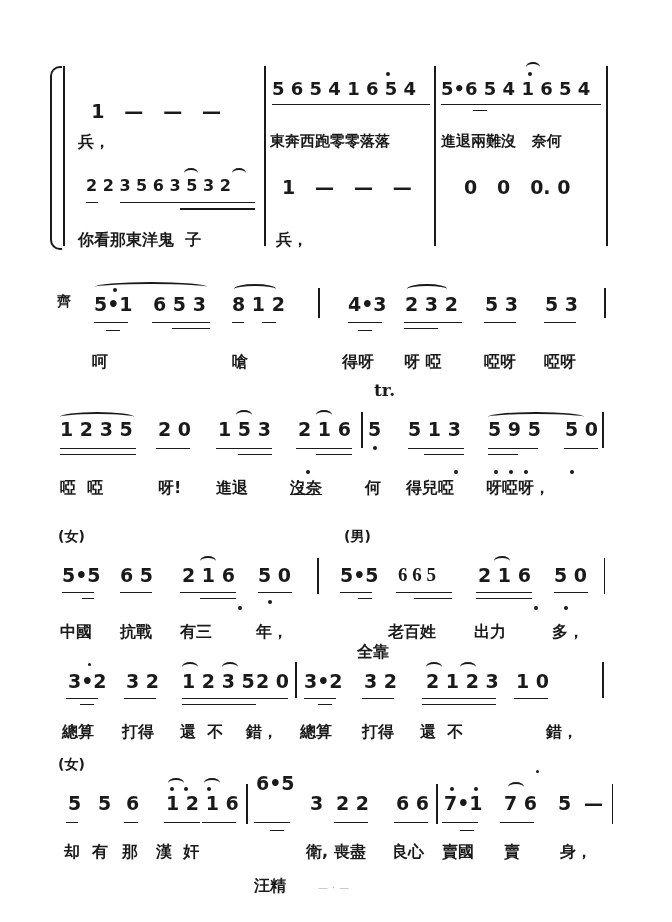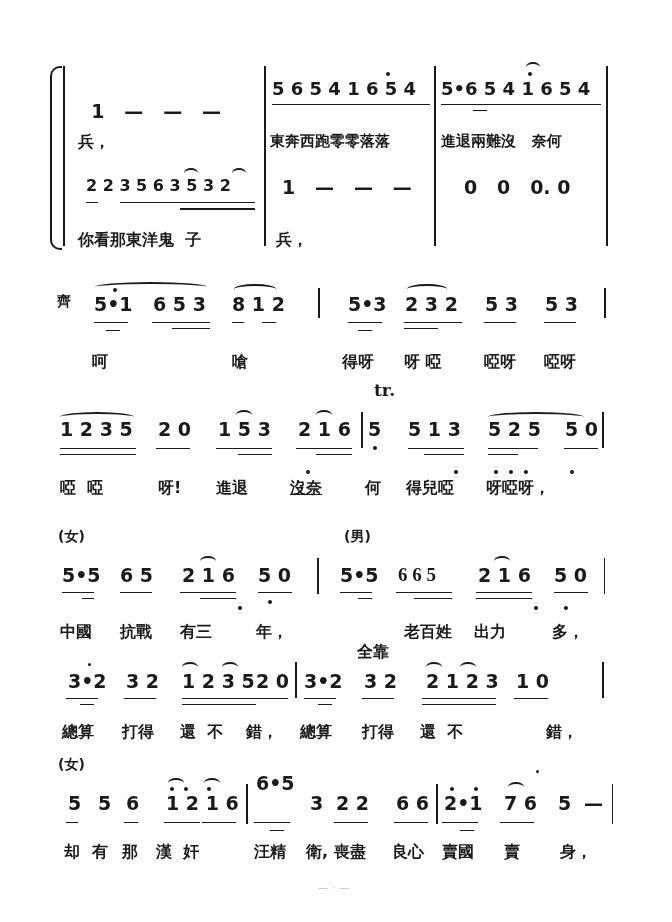--- a/index.html
+++ b/index.html
@@ -63,21 +63,21 @@
 <div class="dot" style="left:113px;top:288px;"></div>
 <div class="slur" style="left:95px;top:282px;width:112px;"></div>
 <div class="slur" style="left:234px;top:284px;width:42px;"></div>
 <div class="ul" style="left:94px;top:322px;width:34px;height:1px;"></div>
 <div class="ul" style="left:106px;top:330px;width:14px;height:1px;"></div>
 <div class="ul" style="left:152px;top:322px;width:58px;height:1px;"></div>
 <div class="ul" style="left:172px;top:328px;width:38px;height:1px;"></div>
 <div class="ul" style="left:232px;top:322px;width:12px;height:1px;"></div>
 <div class="ul" style="left:262px;top:322px;width:14px;height:1px;"></div>
 <div class="bar" style="left:318px;top:288px;height:30px;"></div>
-<div class="abs num" style="left:348px;top:293px;">5•3</div>
+<div class="abs num" style="left:348px;top:293px;">4•3</div>
 <div class="abs num" style="left:405px;top:293px;">2 3 2</div>
 <div class="abs num" style="left:485px;top:293px;">5 3</div>
 <div class="abs num" style="left:545px;top:293px;">5 3</div>
 <div class="slur" style="left:407px;top:284px;width:40px;"></div>
 <div class="ul" style="left:348px;top:322px;width:34px;height:1px;"></div>
 <div class="ul" style="left:358px;top:330px;width:14px;height:1px;"></div>
 <div class="ul" style="left:404px;top:322px;width:58px;height:1px;"></div>
 <div class="ul" style="left:404px;top:328px;width:34px;height:1px;"></div>
 <div class="ul" style="left:484px;top:322px;width:32px;height:1px;"></div>
 <div class="ul" style="left:544px;top:322px;width:32px;height:1px;"></div>
@@ -101,21 +101,21 @@
 <div class="ul" style="left:60px;top:454px;width:76px;height:1px;"></div>
 <div class="ul" style="left:156px;top:448px;width:34px;height:1px;"></div>
 <div class="ul" style="left:216px;top:448px;width:56px;height:1px;"></div>
 <div class="ul" style="left:238px;top:454px;width:34px;height:1px;"></div>
 <div class="ul" style="left:296px;top:448px;width:56px;height:1px;"></div>
 <div class="ul" style="left:316px;top:454px;width:36px;height:1px;"></div>
 <div class="bar" style="left:361px;top:412px;height:36px;"></div>
 <div class="abs num" style="left:368px;top:418px;">5</div>
 <div class="dot" style="left:373px;top:446px;"></div>
 <div class="abs num" style="left:408px;top:418px;">5 1 3</div>
-<div class="abs num" style="left:488px;top:418px;">5 2 5</div>
+<div class="abs num" style="left:488px;top:418px;">5 9 5</div>
 <div class="abs num" style="left:565px;top:418px;">5 0</div>
 <div class="slur" style="left:488px;top:412px;width:96px;"></div>
 <div class="ul" style="left:408px;top:448px;width:56px;height:1px;"></div>
 <div class="ul" style="left:424px;top:454px;width:40px;height:1px;"></div>
 <div class="ul" style="left:488px;top:448px;width:50px;height:1px;"></div>
 <div class="ul" style="left:488px;top:454px;width:30px;height:1px;"></div>
 <div class="ul" style="left:564px;top:448px;width:34px;height:1px;"></div>
 <div class="bar" style="left:602px;top:412px;height:36px;"></div>
 <div class="dot" style="left:306px;top:470px;"></div>
 <div class="dot" style="left:454px;top:470px;"></div>
@@ -160,21 +160,21 @@
 <div class="ul" style="left:476px;top:598px;width:56px;height:1px;"></div>
 <div class="ul" style="left:554px;top:592px;width:34px;height:1px;"></div>
 <div class="dot" style="left:534px;top:606px;"></div>
 <div class="dot" style="left:564px;top:606px;"></div>
 <div class="bar" style="left:604px;top:558px;height:36px;width:1px;"></div>
 <div class="abs lyr" style="left:60px;top:622px;">中國</div>
 <div class="abs lyr" style="left:120px;top:622px;">抗戰</div>
 <div class="abs lyr" style="left:180px;top:622px;">有三</div>
 <div class="abs lyr" style="left:256px;top:622px;">年，</div>
 <div class="abs lyr" style="left:330px;top:642px;margin-left:27px;">全靠</div>
-<div class="abs lyr" style="left:404px;top:622px;text-align:right;">老百姓</div>
+<div class="abs lyr" style="left:388px;top:622px;text-align:right;">老百姓</div>
 <div class="abs lyr" style="left:474px;top:622px;">出力</div>
 <div class="abs lyr" style="left:552px;top:622px;">多，</div>
 
 <div class="abs num" style="left:68px;top:670px;">3•2</div>
 <div class="dot" style="left:88px;top:663px;width:3px;height:3px;"></div>
 <div class="abs num" style="left:126px;top:670px;">3 2</div>
 <div class="abs num" style="left:182px;top:670px;">1 2 3 5</div>
 <div class="abs num" style="left:256px;top:670px;">2 0</div>
 <div class="slur" style="left:182px;top:662px;width:16px;"></div>
 <div class="slur" style="left:222px;top:662px;width:16px;"></div>
@@ -225,36 +225,36 @@
 <div class="bar" style="left:246px;top:784px;height:40px;"></div>
 <div class="abs num" style="left:256px;top:772px;">6•5</div>
 <div class="abs num" style="left:310px;top:792px;">3</div>
 <div class="abs num" style="left:336px;top:792px;">2 2</div>
 <div class="abs num" style="left:396px;top:792px;">6 6</div>
 <div class="ul" style="left:254px;top:822px;width:36px;height:1px;"></div>
 <div class="ul" style="left:270px;top:830px;width:14px;height:1px;"></div>
 <div class="ul" style="left:334px;top:822px;width:34px;height:1px;"></div>
 <div class="ul" style="left:394px;top:822px;width:34px;height:1px;"></div>
 <div class="bar" style="left:436px;top:784px;height:40px;"></div>
-<div class="abs num" style="left:444px;top:792px;">2•1</div>
+<div class="abs num" style="left:444px;top:792px;">7•1</div>
 <div class="dot" style="left:450px;top:787px;"></div>
 <div class="dot" style="left:474px;top:787px;"></div>
 <div class="abs num" style="left:504px;top:792px;">7 6</div>
 <div class="slur" style="left:508px;top:782px;width:16px;"></div>
 <div class="abs num" style="left:558px;top:792px;">5</div>
 <div class="abs num" style="left:584px;top:792px;">—</div>
 <div class="ul" style="left:442px;top:822px;width:36px;height:1px;"></div>
 <div class="ul" style="left:460px;top:830px;width:14px;height:1px;"></div>
 <div class="ul" style="left:500px;top:822px;width:34px;height:1px;"></div>
 <div class="bar" style="left:612px;top:784px;height:40px;width:1px;"></div>
 <div class="abs lyr" style="left:64px;top:842px;">却</div>
 <div class="abs lyr" style="left:92px;top:842px;">有</div>
 <div class="abs lyr" style="left:122px;top:842px;">那</div>
 <div class="abs lyr" style="left:156px;top:842px;">漢  奸</div>
-<div class="abs lyr" style="left:254px;top:842px;">汪精</div>
+<div class="abs lyr" style="left:254px;top:876px;">汪精</div>
 <div class="abs lyr" style="left:306px;top:842px;">衛,</div>
 <div class="abs lyr" style="left:334px;top:842px;">喪盡</div>
 <div class="abs lyr" style="left:392px;top:842px;">良心</div>
 <div class="abs lyr" style="left:442px;top:842px;">賣國</div>
 <div class="abs lyr" style="left:504px;top:842px;">賣</div>
 <div class="abs lyr" style="left:560px;top:842px;">身，</div>
 
 <div class="abs pagenum" style="left:318px;top:882px;">—·—</div>
 
 </body></html>

